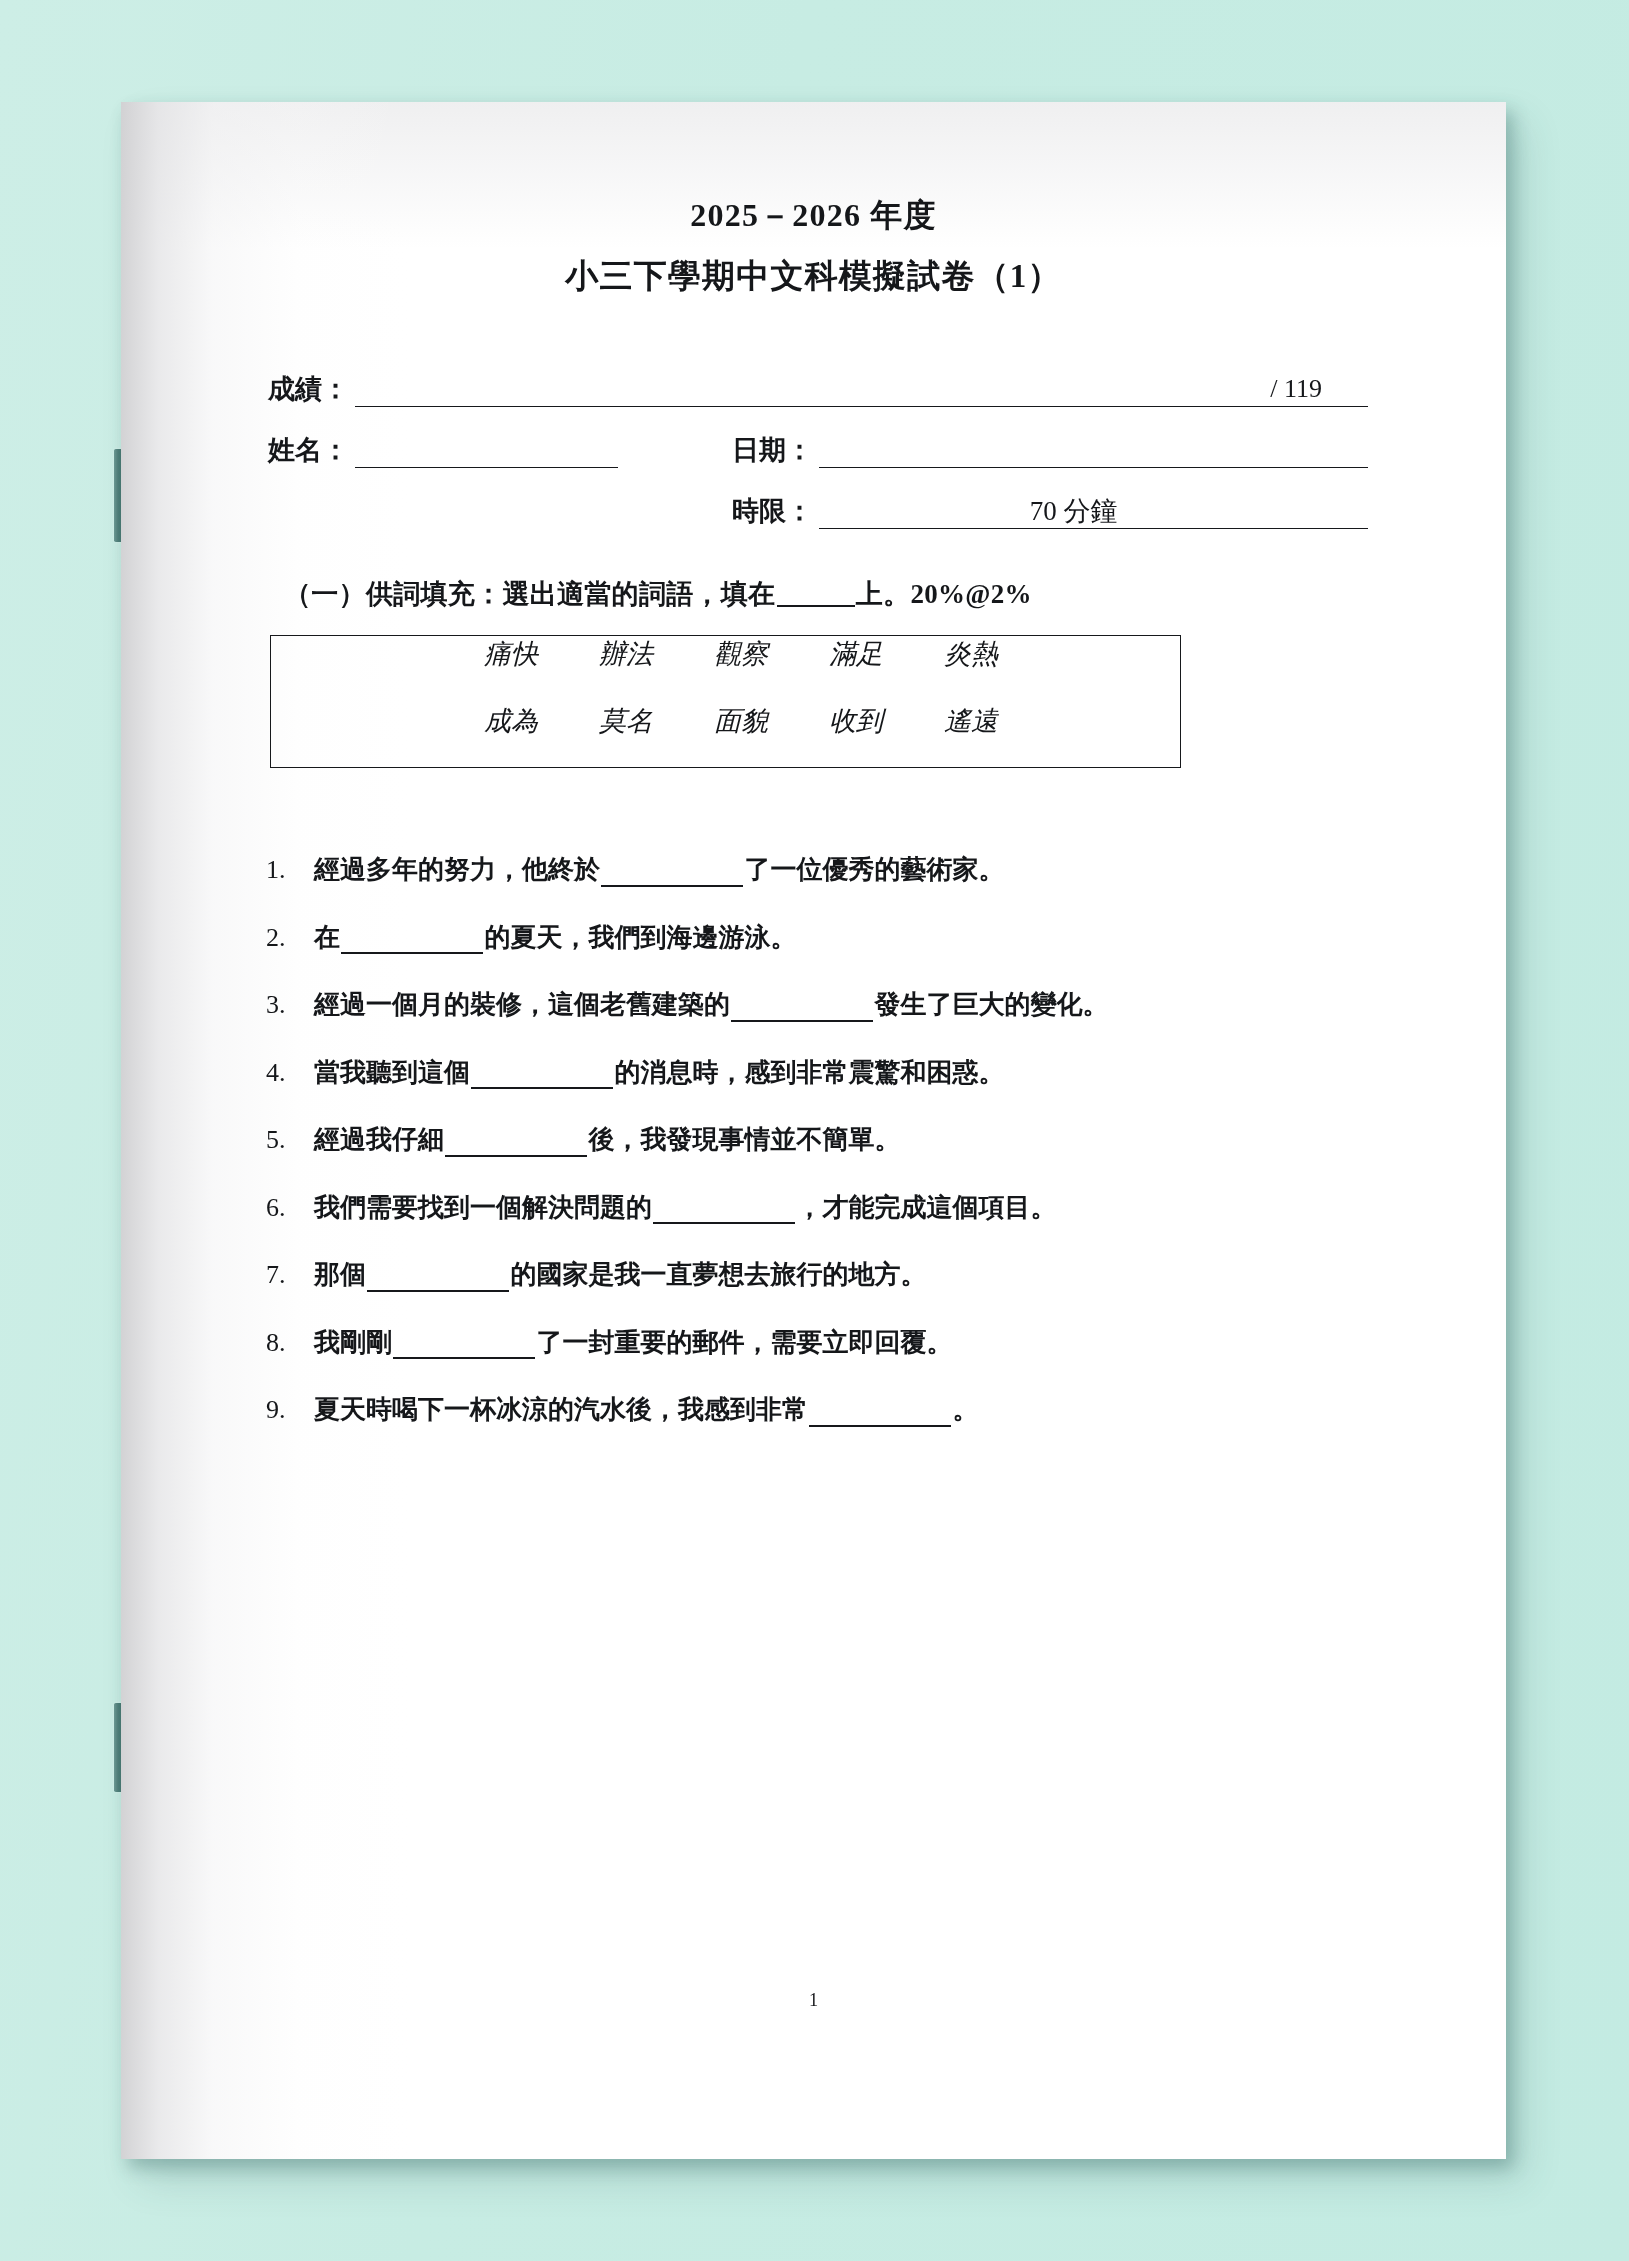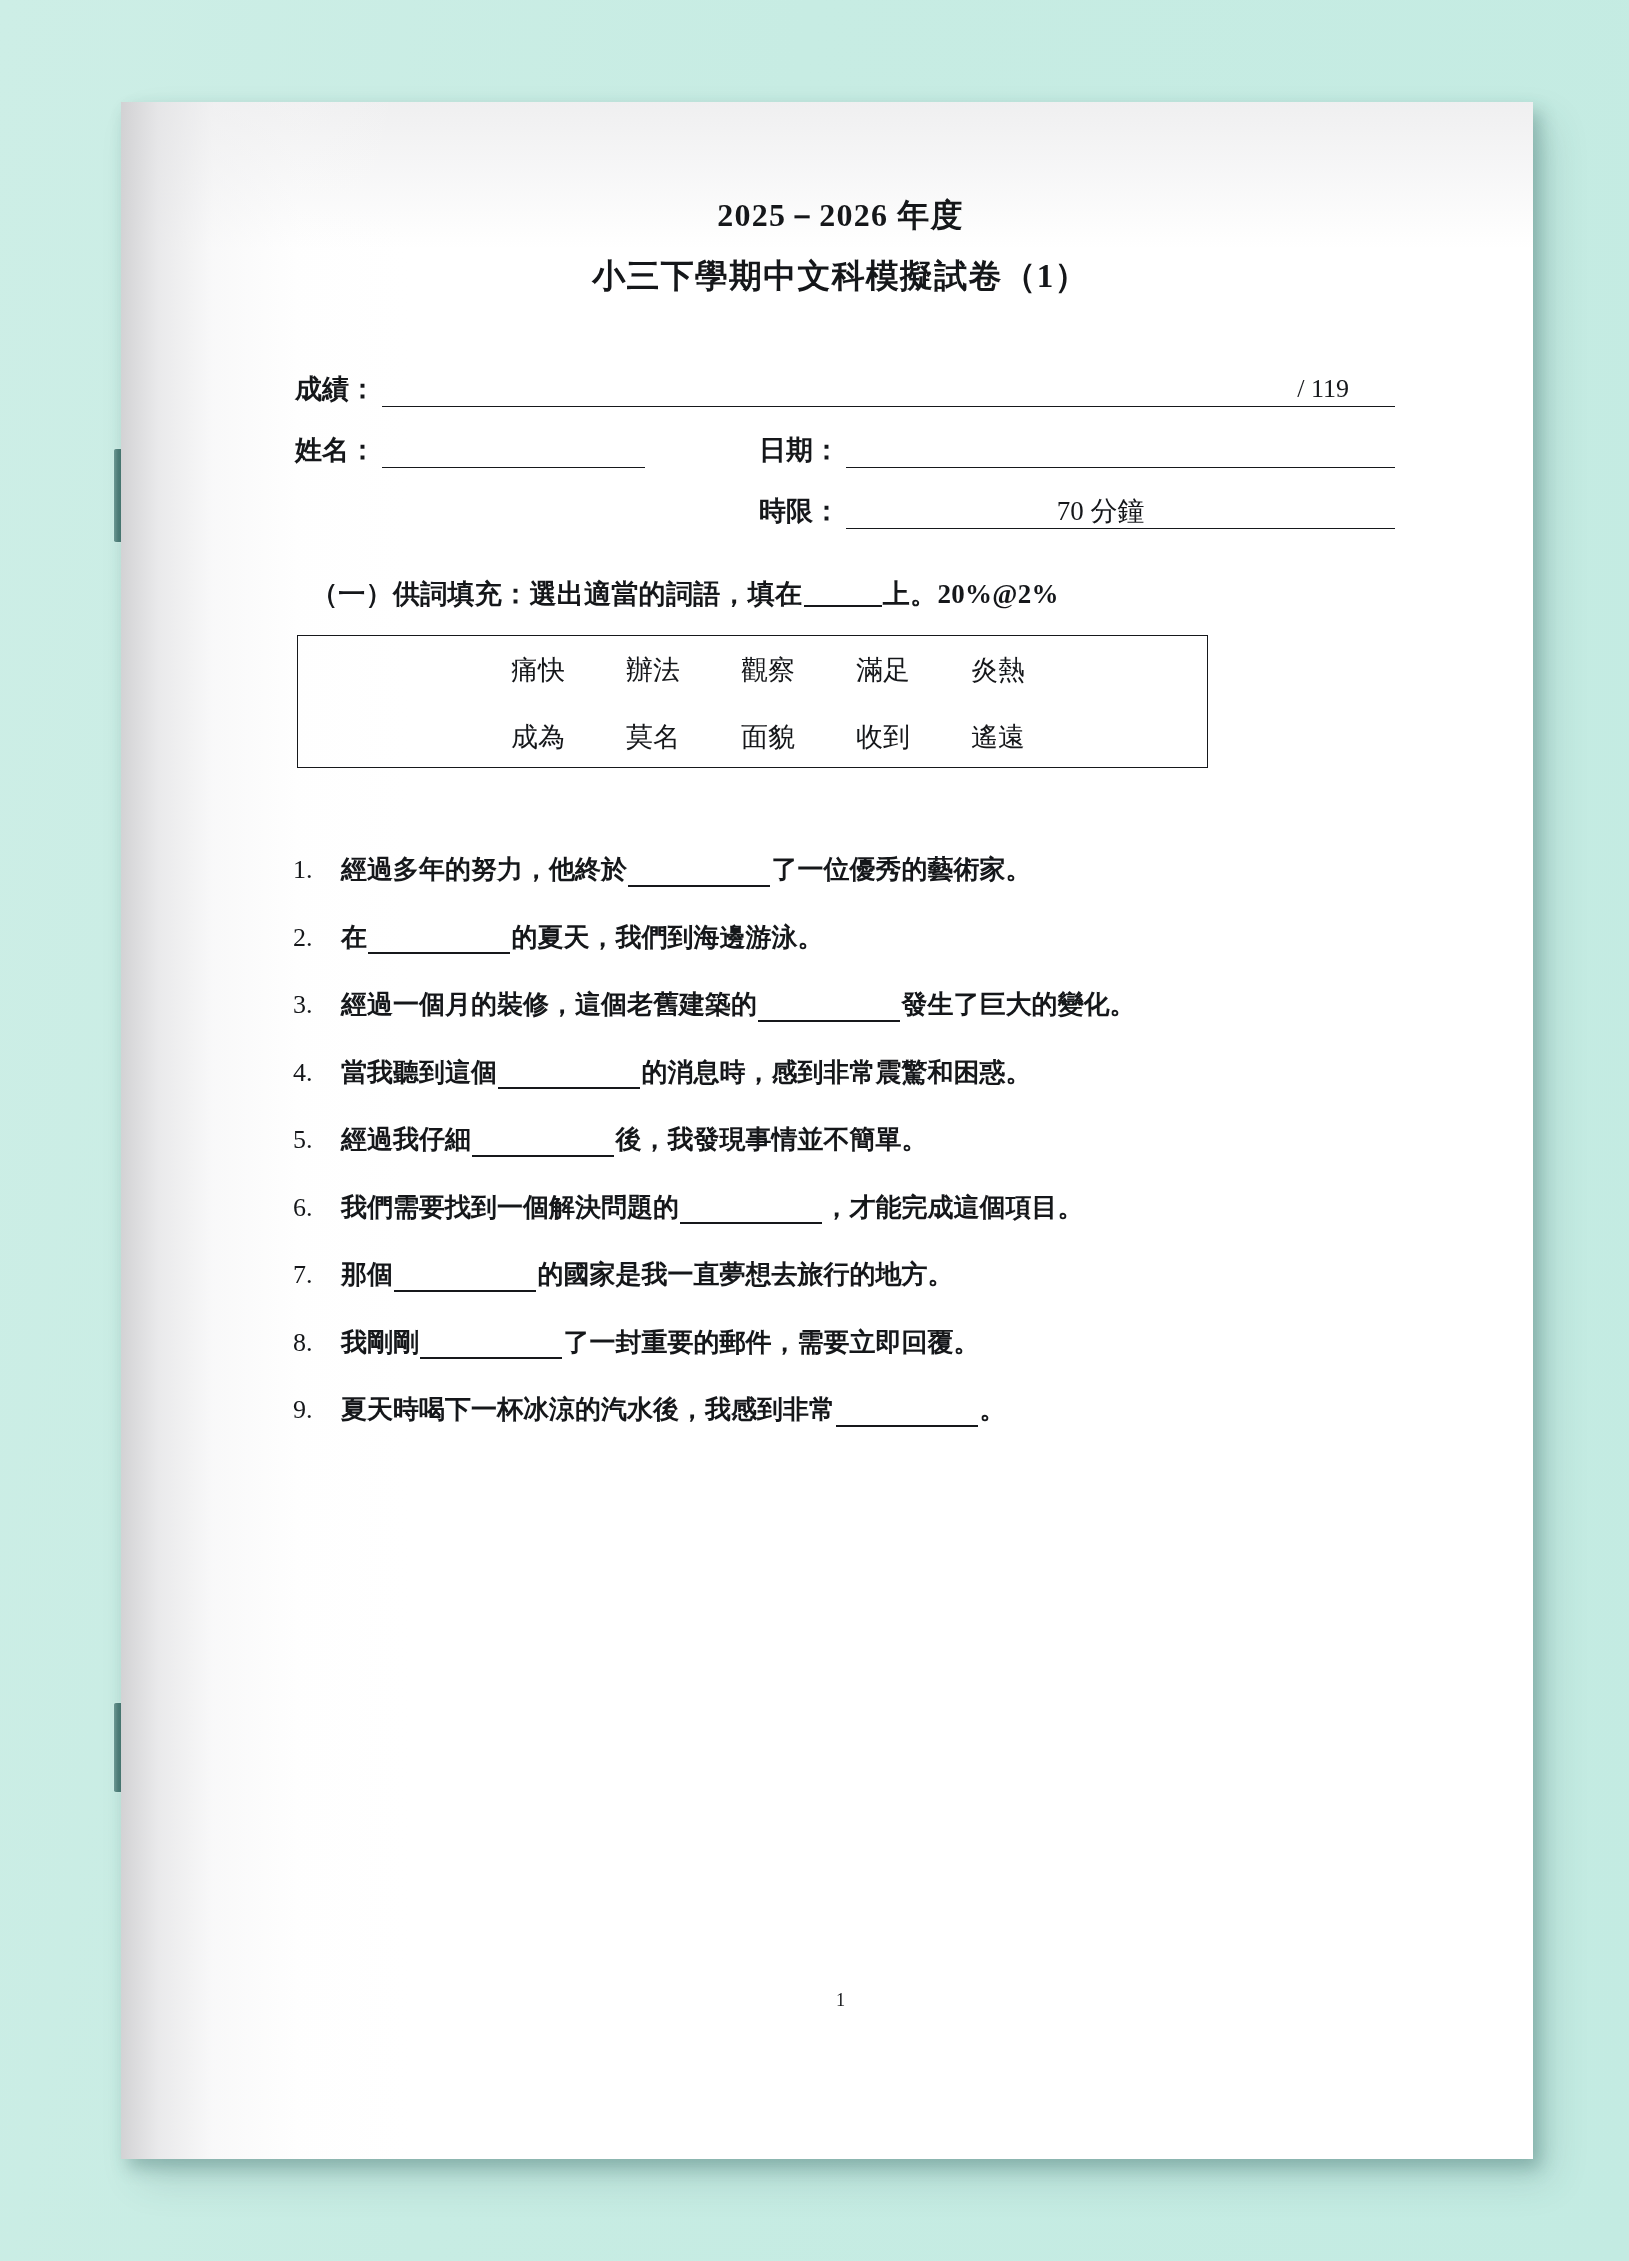--- a/index.html
+++ b/index.html
@@ -27,21 +27,20 @@
   #sheet {
     position: absolute;
     left: 121px;
     top: 102px;
     width: 1385px;
     height: 2057px;
     background: #ffffff;
     box-shadow:
        7.3px 8.6px 16px rgba(40,90,85,0.30),
        18.3px 21px 37px rgba(40,90,85,0.16);
-    padding-left: 27px;
   }
   
   #sheet::before {
     content: "";
     position: absolute;
     inset: 0;
     pointer-events: none;
     background:
       linear-gradient(90deg,
         rgba(208,208,210,0.95) 0px,
@@ -167,23 +166,24 @@
     height: 133px;
     border: 1.8px solid #16181b;
     box-sizing: border-box;
   }
   .wordbank-row {
     display: flex;
     justify-content: center;
     gap: 54px;
     font-size: 27px;
     height: 67px;
-    align-items: center;
+    align-items: flex-start;
     padding-left: 31px;
     box-sizing: border-box;
+    font-style: italic;
   }
   .wordbank-row span { width: 61px; text-align: center; display: inline-block; }
 
   
   .questions {
     position: absolute;
     left: 145px;
     top: 752px;
     width: 1161px;
     font-size: 26px;

